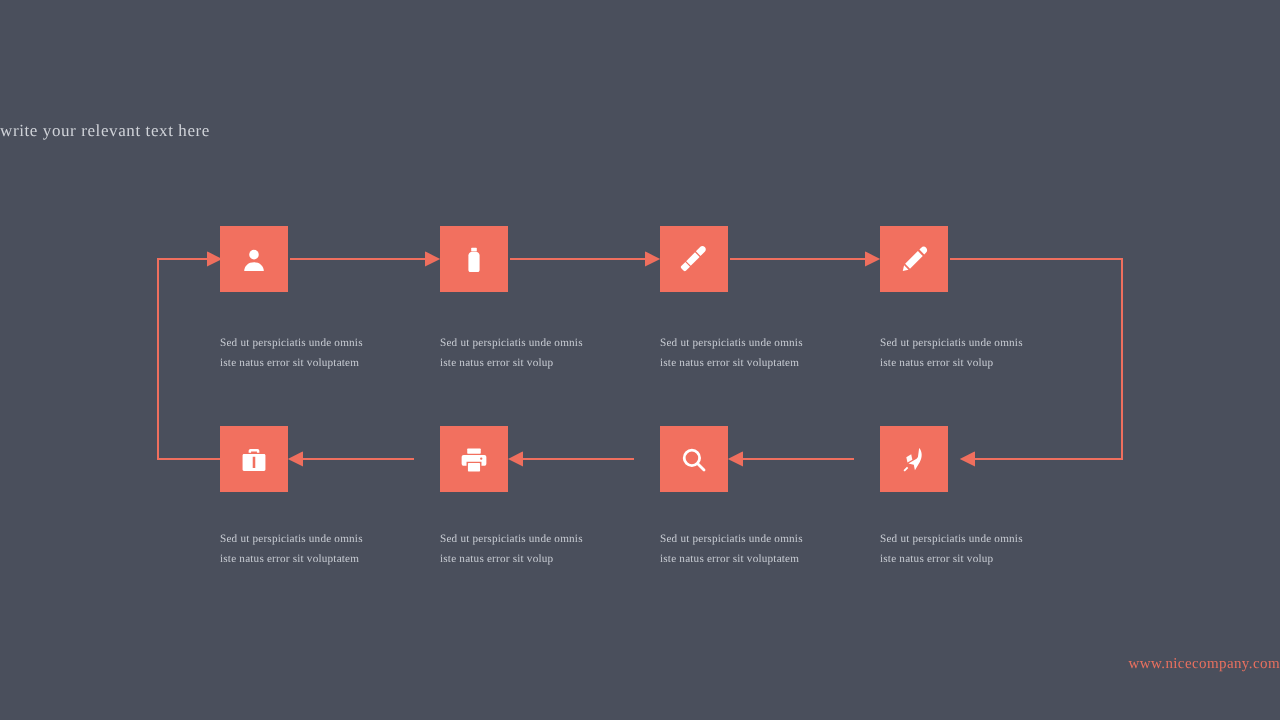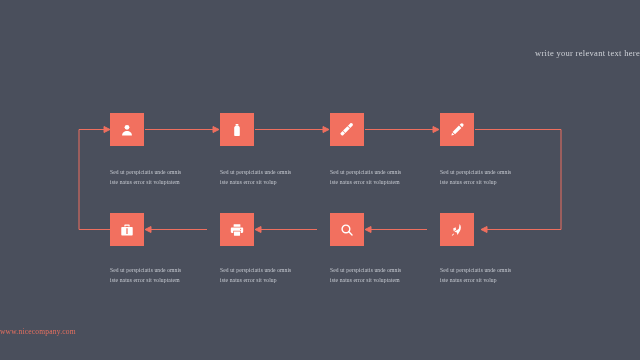--- a/index.html
+++ b/index.html
@@ -5,31 +5,31 @@
   html,body{margin:0;padding:0;}
   body{
     width:640px;height:360px;overflow:hidden;
     background:#4a4f5c;
     font-family:"Liberation Serif", serif;
     position:relative;
   }
   #stage{position:absolute;inset:0;}
 
   .header-text{
-    position:absolute;top:48px;left:0;width:640px;
-    text-align:right;
+    position:absolute;top:60px;left:0;width:640px;
+    text-align:left;
     color:#cfd2d8;
     font-size:8.5px;
     letter-spacing:.3px;
     font-family:"Liberation Serif", serif;
   }
 
   .footer-text{
-    position:absolute;top:327px;left:0;width:548px;
-    text-align:left;
+    position:absolute;top:327px;left:0;width:640px;
+    text-align:right;
     color:#e8705f;
     font-size:7.5px;
     letter-spacing:.2px;
   }
 
   
   .lines{position:absolute;inset:0;}
 
   
   .node{

